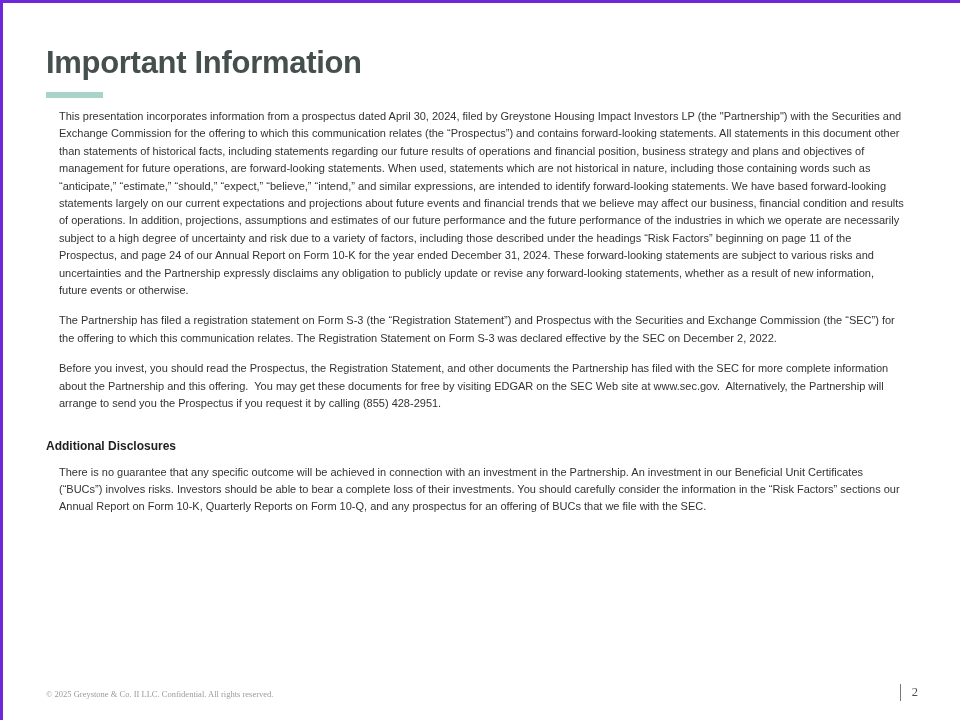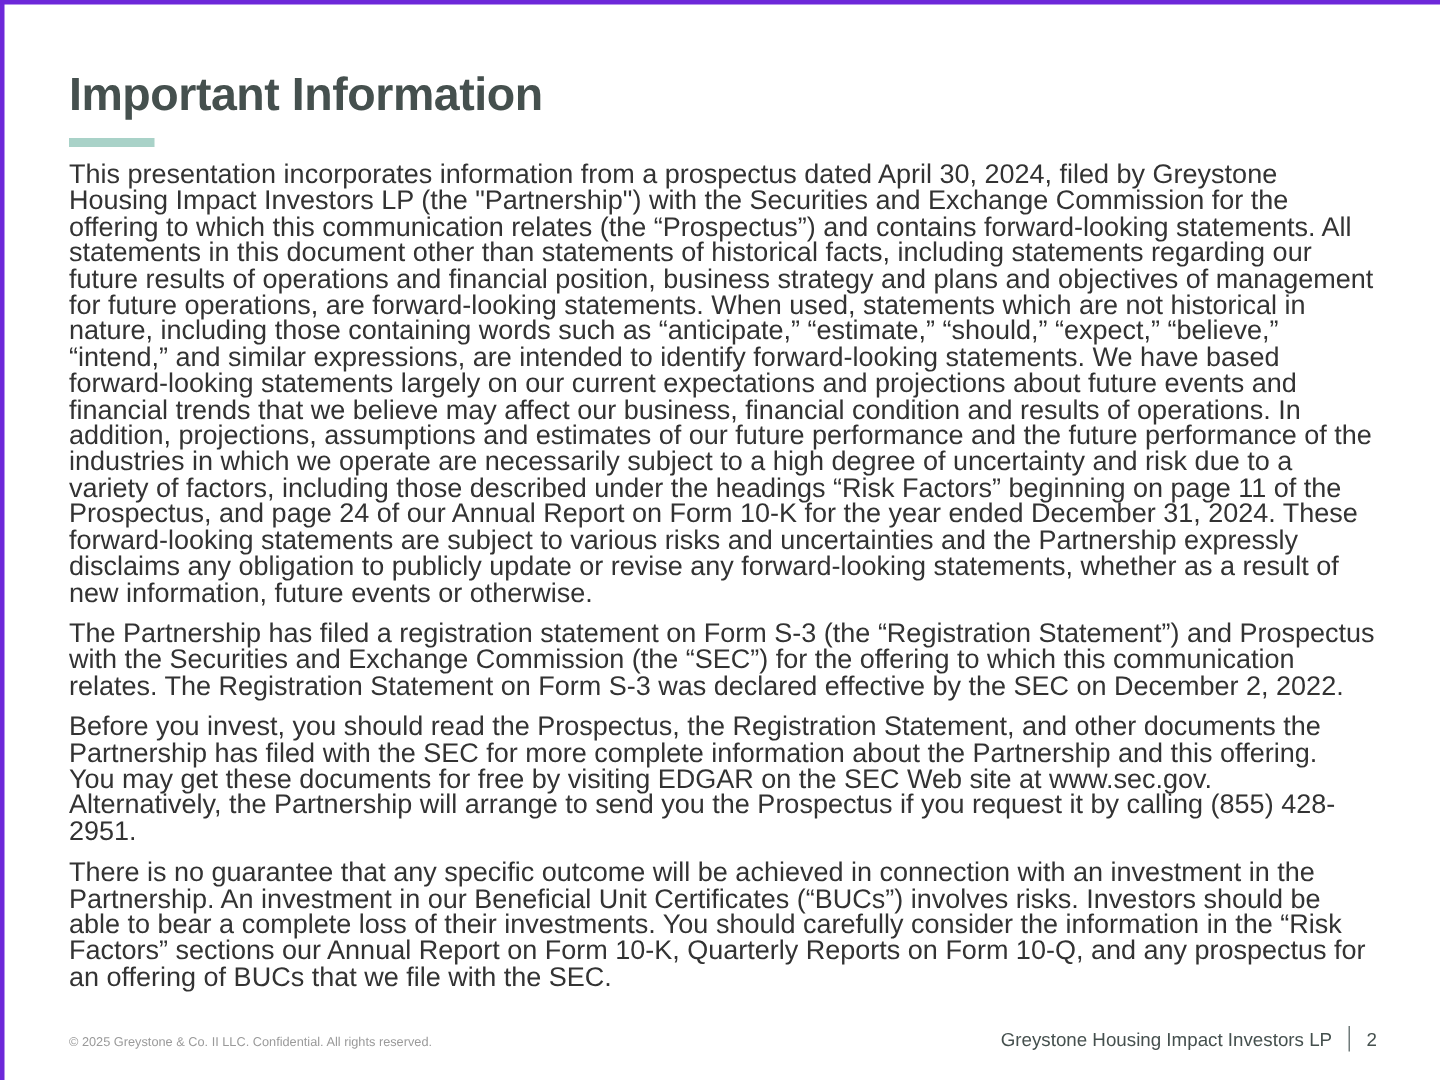--- a/index.html
+++ b/index.html
@@ -38,35 +38,36 @@
   .section-heading {
     margin: 0;
     margin-top: 17px;
     padding-top: 9px;
     font-size: 12px;
     line-height: 15px;
     font-weight: bold;
     color: #1f1f1f;
   }
   .para {
-    margin: 0;
+    margin: 13px;
     margin-top: 10px;
-    font-size: 18px;
+    font-size: 11px;
     line-height: 17.4px;
     color: #333333;
     white-space: pre-wrap;
   }
   .footer {
     position: absolute;
     left: 43px;
     right: 43px;
     bottom: 20px;
     display: flex;
     align-items: flex-end;
     justify-content: space-between;
+    font-family: Liberation Serif, serif;
   }
   .footer-copyright {
     font-size: 8.5px;
     color: #9a9a9a;
     padding-bottom: 2px;
   }
   .footer-right {
     display: flex;
     align-items: center;
   }
@@ -92,25 +93,25 @@
   <div class="content">
 
     <h1 class="slide-title" style="color: rgb(69, 80, 78);">Important Information</h1>
     <div class="accent-bar" style="background: rgb(169, 210, 200);"></div>
 
     <p class="para">This presentation incorporates information from a prospectus dated April 30, 2024, filed by Greystone Housing Impact Investors LP (the "Partnership") with the Securities and Exchange Commission for the offering to which this communication relates (the “Prospectus”) and contains forward-looking statements. All statements in this document other than statements of historical facts, including statements regarding our future results of operations and financial position, business strategy and plans and objectives of management for future operations, are forward-looking statements. When used, statements which are not historical in nature, including those containing words such as “anticipate,” “estimate,” “should,” “expect,” “believe,” “intend,” and similar expressions, are intended to identify forward-looking statements. We have based forward-looking statements largely on our current expectations and projections about future events and financial trends that we believe may affect our business, financial condition and results of operations. In addition, projections, assumptions and estimates of our future performance and the future performance of the industries in which we operate are necessarily subject to a high degree of uncertainty and risk due to a variety of factors, including those described under the headings “Risk Factors” beginning on page 11 of the Prospectus, and page 24 of our Annual Report on Form 10-K for the year ended December 31, 2024. These forward-looking statements are subject to various risks and uncertainties and the Partnership expressly disclaims any obligation to publicly update or revise any forward-looking statements, whether as a result of new information, future events or otherwise.</p>
 
     <p class="para">The Partnership has filed a registration statement on Form S-3 (the “Registration Statement”) and Prospectus with the Securities and Exchange Commission (the “SEC”) for the offering to which this communication relates. The Registration Statement on Form S-3 was declared effective by the SEC on December 2, 2022.</p>
     <p class="para">Before you invest, you should read the Prospectus, the Registration Statement, and other documents the Partnership has filed with the SEC for more complete information about the Partnership and this offering.  You may get these documents for free by visiting EDGAR on the SEC Web site at www.sec.gov.  Alternatively, the Partnership will arrange to send you the Prospectus if you request it by calling (855) 428-2951.</p>
 
+    <h2 class="section-heading">Additional Disclosures</h2>
     <p class="para">There is no guarantee that any specific outcome will be achieved in connection with an investment in the Partnership. An investment in our Beneficial Unit Certificates (“BUCs”) involves risks. Investors should be able to bear a complete loss of their investments. You should carefully consider the information in the “Risk Factors” sections our Annual Report on Form 10-K, Quarterly Reports on Form 10-Q, and any prospectus for an offering of BUCs that we file with the SEC.</p>
 
   </div>
 
   <div class="footer">
     <div class="footer-copyright">© 2025 Greystone &amp; Co. II LLC. Confidential. All rights reserved.</div>
     <div class="footer-right">
-      <span class="footer-company">Greystone Housing Impact Investors LP</span>
       <span class="footer-divider"></span>
       <span class="footer-page">2</span>
     </div>
   </div>
 </div>
 
 </body></html>

